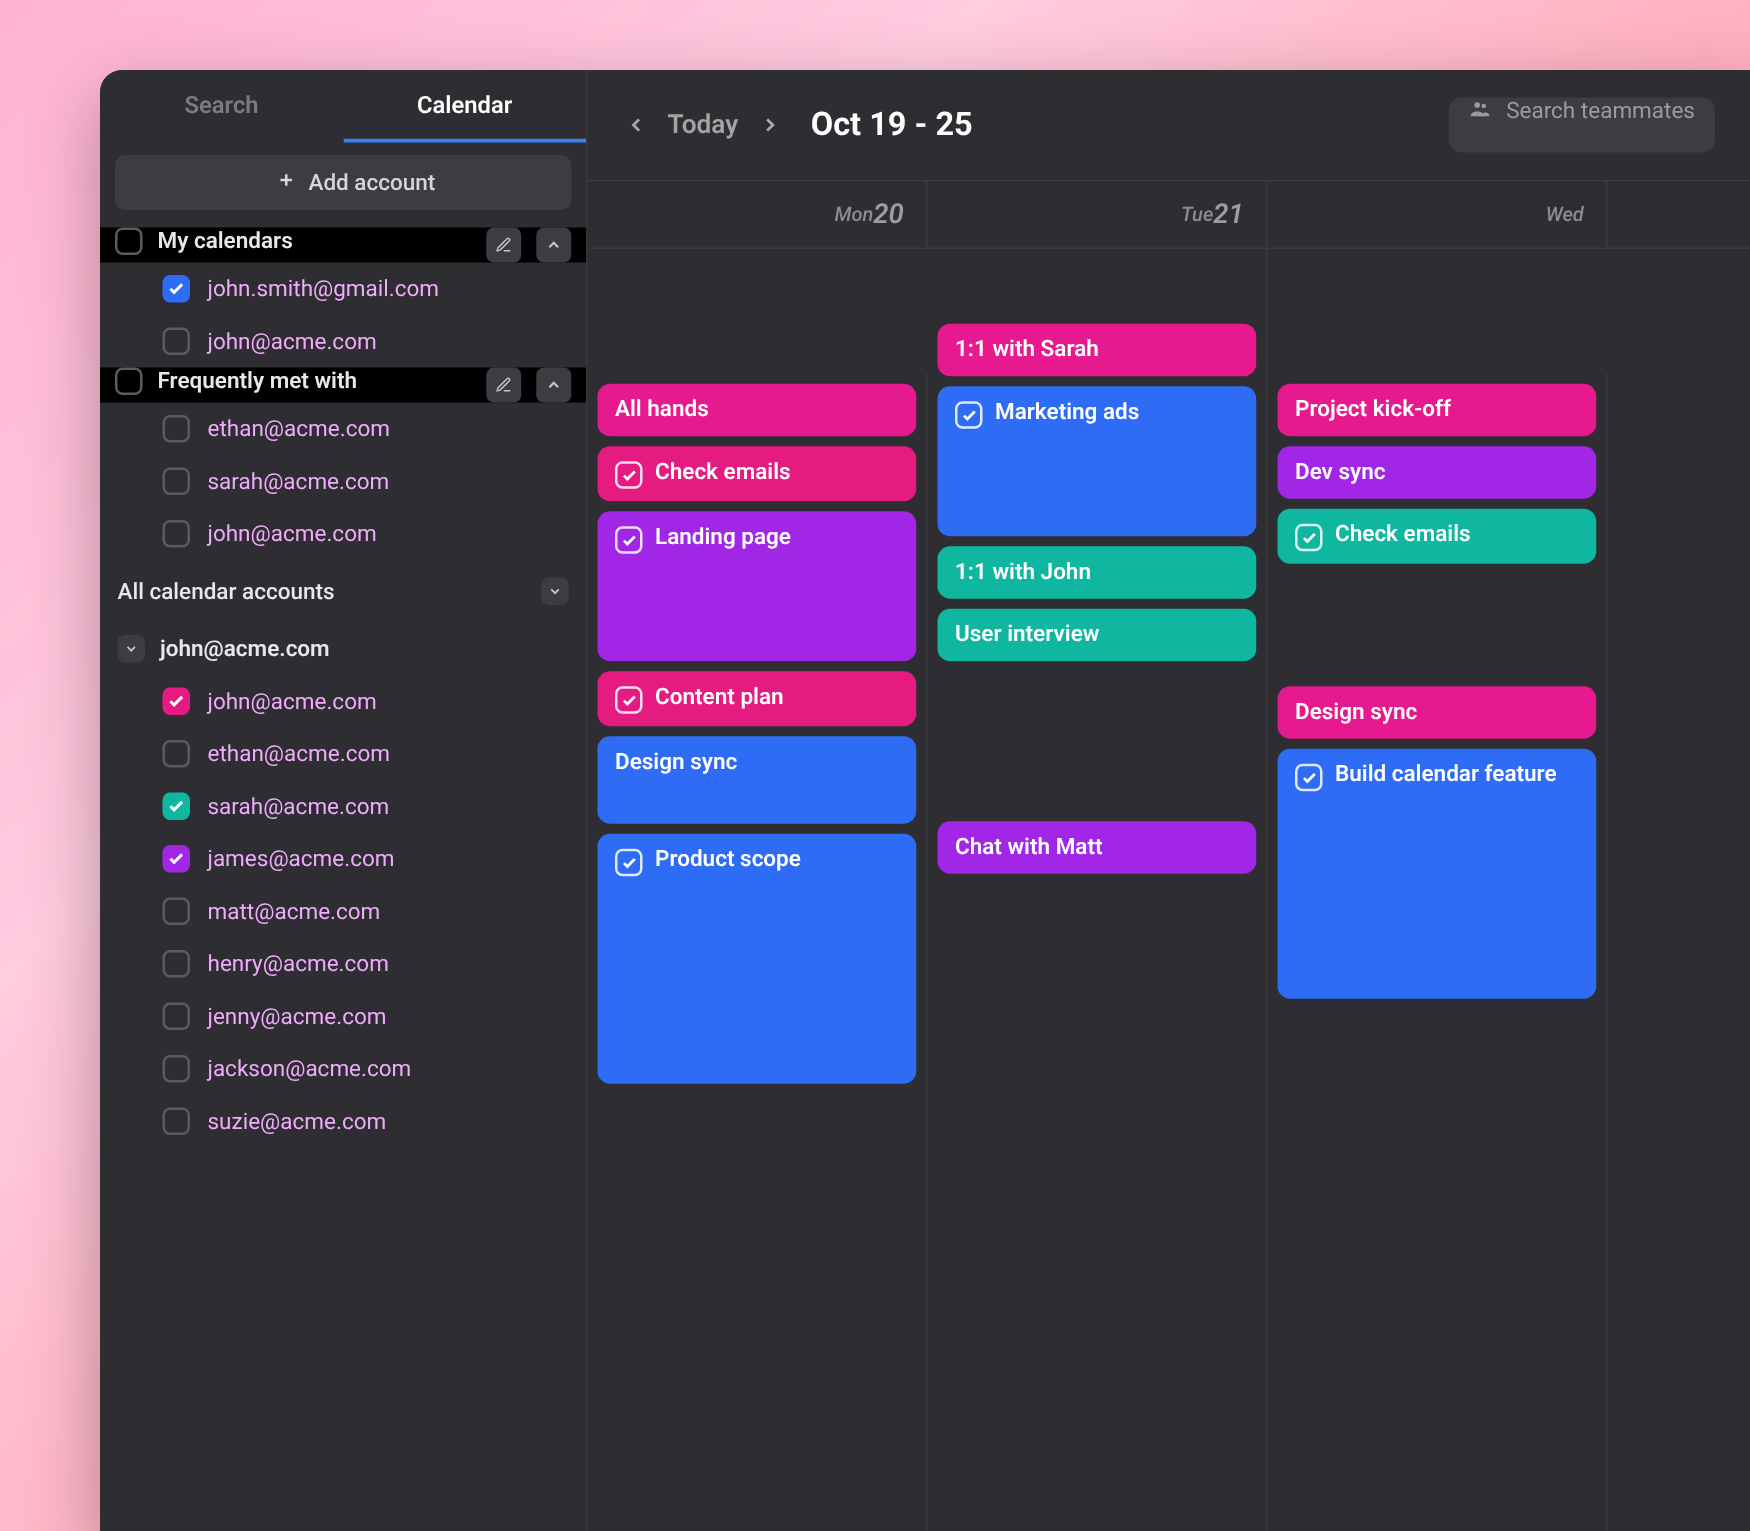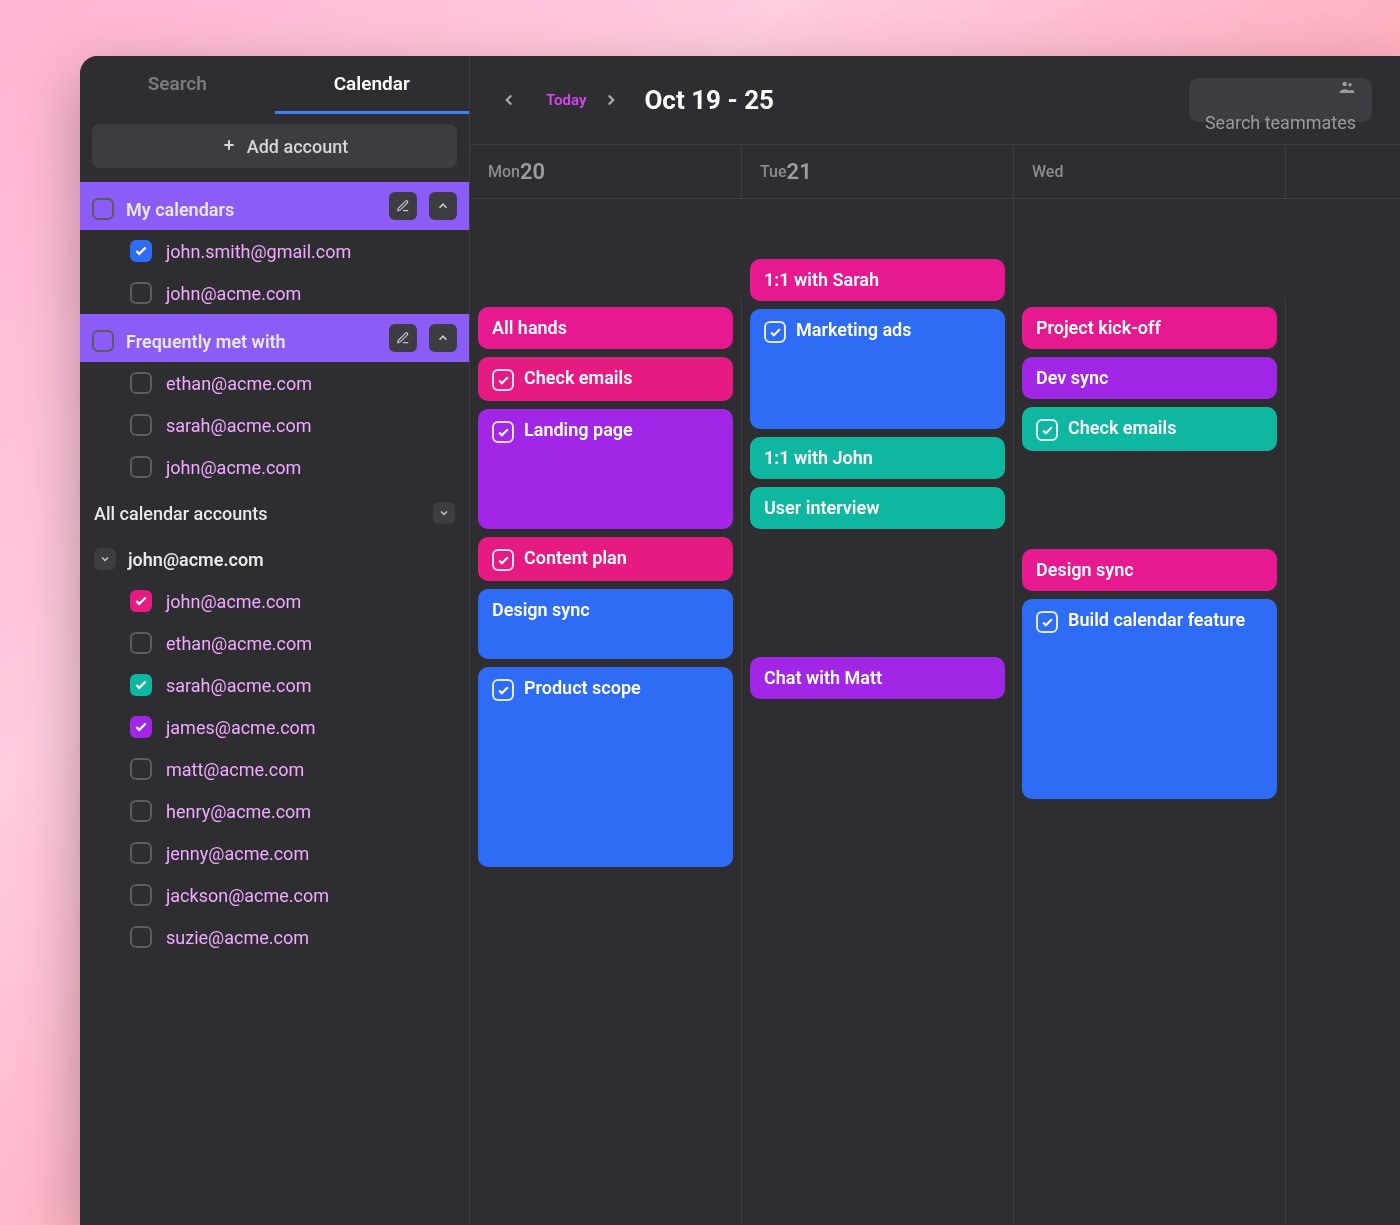--- a/index.html
+++ b/index.html
@@ -62,23 +62,23 @@
     gap: 10px;
     color: #d6d6da;
     font-size: 18px;
     font-weight: 500;
     cursor: pointer;
     padding-left: 20px;
   }
   .add-account .plus { font-size: 18px; }
   .section-header {
     display: flex;
-    align-items: flex-end;
-    padding: 10px 12px;
-    background: #8b5cf6;
+    align-items: flex-start;
+    padding: 0 12px;
+    background: #000000;
     gap: 12px;
   }
   .section-header .title {
     flex: 1;
     color: #e8e8ea;
     font-size: 18px;
     font-weight: 600;
   }
   .icon-btn {
     width: 28px;
@@ -158,52 +158,52 @@
     gap: 14px;
     padding: 22px 28px;
     border-bottom: 1px solid #3c3c42;
   }
   .nav-arrow {
     width: 22px; height: 22px;
     display: flex; align-items: center; justify-content: center;
     color: #a8a8b0;
     cursor: pointer;
   }
-  .today-label { color: #d946ef; font-size: 15px; font-weight: 600; margin-left: 12px; }
+  .today-label { color: #a3a3a3; font-size: 21px; font-weight: 600; }
   .range-label { color: #fff; font-size: 26px; font-weight: 700; margin-left: 8px; }
   .spacer { flex: 1; }
   .search {
     display: flex;
-    align-items: flex-end;
+    align-items: flex-start;
     gap: 12px;
     background: #3c3c42;
     height: 44px;
     border-radius: 10px;
     padding: 0 16px;
     color: #9a9aa2;
     font-size: 18px;
     min-width: 180px;
-    flex-direction: column;
   }
   .search svg { width: 18px; height: 18px; }
   .day-headers {
     display: flex;
     border-bottom: 1px solid #3c3c42;
   }
   .day-head {
     width: 272px;
     flex-shrink: 0;
     display: flex;
     align-items: center;
-    justify-content: flex-start;
+    justify-content: flex-end;
     padding: 14px 18px;
     border-right: 1px solid #3c3c42;
     color: #8b8b94;
     font-size: 16px;
     font-weight: 500;
+    font-style: italic;
   }
   .day-head .num { font-size: 22px; color: #9c9ca4; font-weight: 600; }
   .grid {
     display: flex;
     flex: 1;
     overflow: hidden;
   }
   .col {
     width: 272px;
     flex-shrink: 0;

